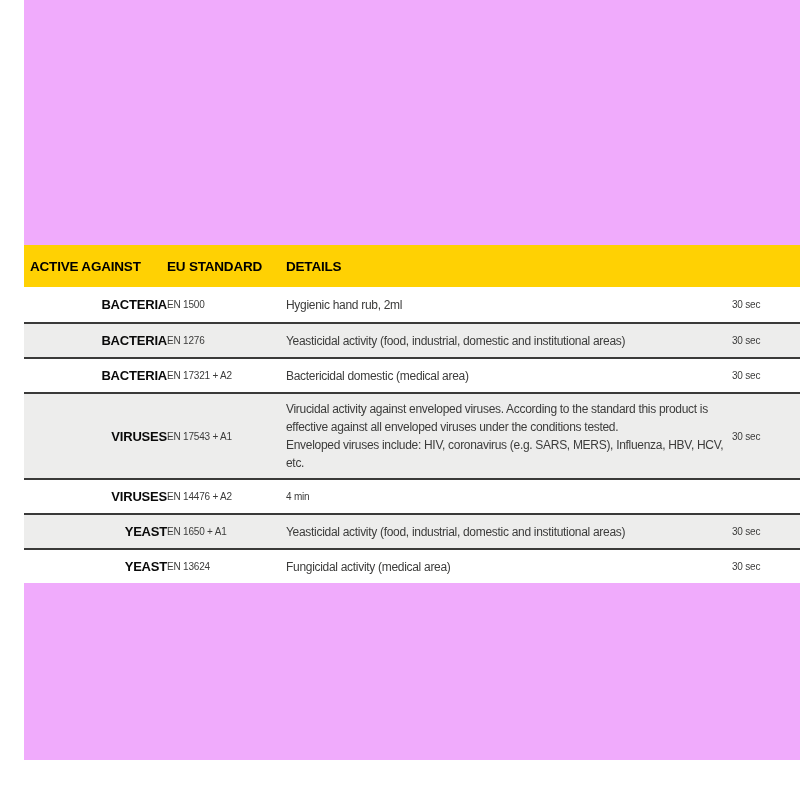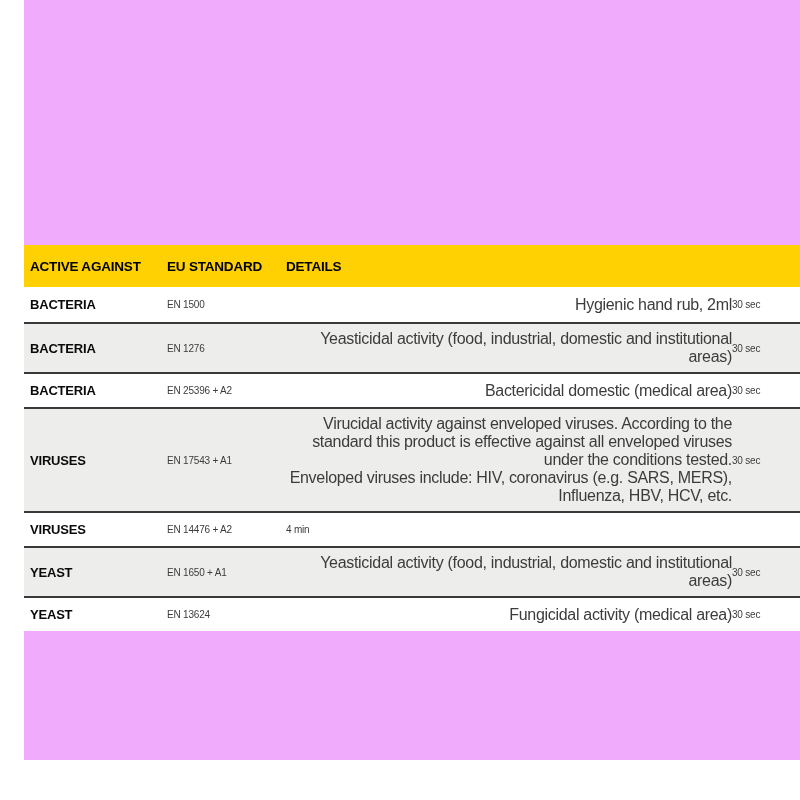--- a/index.html
+++ b/index.html
@@ -55,34 +55,34 @@
     background: var(--row-alt-bg);
   }
   .body-row.tall {
     min-height: 66px;
   }
   .cell-label {
     font-size: 13px;
     font-weight: bold;
     color: #0a0a0a;
     letter-spacing: -0.2px;
+    text-align: right;
   }
   .cell-standard, .cell-time {
     font-size: 10px;
     color: var(--body-text);
     letter-spacing: -0.2px;
   }
   .cell-details {
-    font-size: 16px;
+    font-size: 12px;
     color: var(--body-text);
     letter-spacing: -0.3px;
     line-height: 18px;
     white-space: pre-line;
     padding: 6px 0;
-    text-align: right;
   }
 </style>
 </head>
 <body>
 
 <div class="page">
   <div class="spec-table">
 
     <div class="grid-row table-header">
       <div class="hcell">ACTIVE AGAINST</div>
@@ -99,21 +99,21 @@
 
     <div class="grid-row body-row alt">
       <div class="cell-label">BACTERIA</div>
       <div class="cell-standard">EN 1276</div>
       <div class="cell-details">Yeasticidal activity (food, industrial, domestic and institutional areas)</div>
       <div class="cell-time">30 sec</div>
     </div>
 
     <div class="grid-row body-row">
       <div class="cell-label">BACTERIA</div>
-      <div class="cell-standard">EN 25396 + A2</div>
+      <div class="cell-standard">EN 17321 + A2</div>
       <div class="cell-details">Bactericidal domestic (medical area)</div>
       <div class="cell-time">30 sec</div>
     </div>
 
     <div class="grid-row body-row alt tall">
       <div class="cell-label">VIRUSES</div>
       <div class="cell-standard">EN 17543 + A1</div>
       <div class="cell-details">Virucidal activity against enveloped viruses. According to the standard this product is effective against all enveloped viruses under the conditions tested.
 Enveloped viruses include: HIV, coronavirus (e.g. SARS, MERS), Influenza, HBV, HCV, etc.</div>
       <div class="cell-time">30 sec</div>

